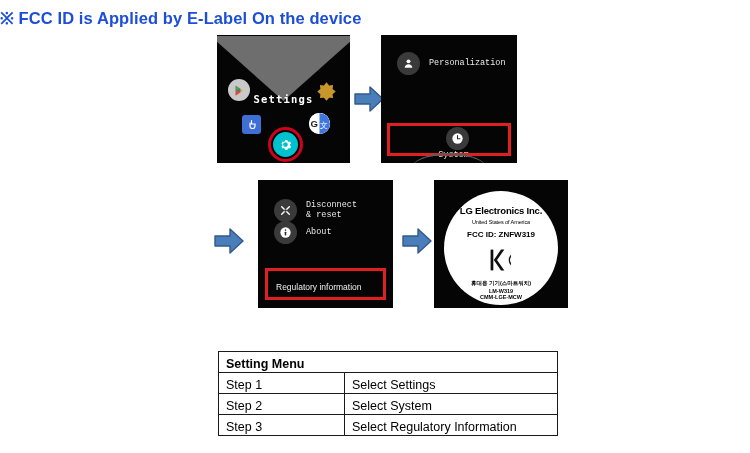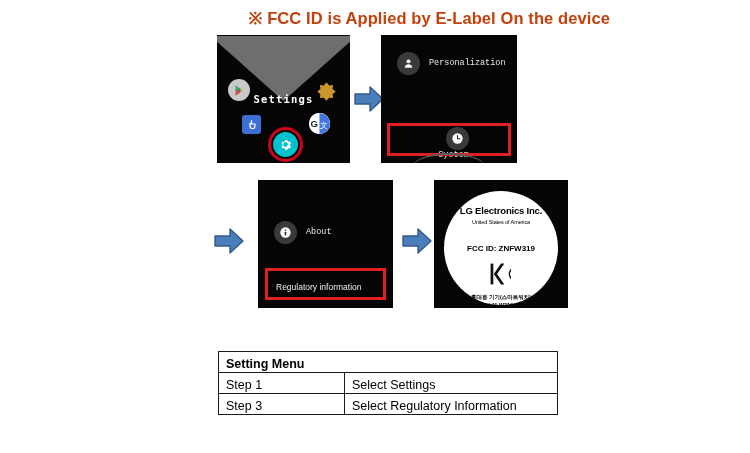--- a/index.html
+++ b/index.html
@@ -19,24 +19,24 @@
     width: 750px;
     height: 453px;
   }
 
   
   .page-title {
     position: absolute;
     left: 0;
     top: 6px;
     width: 610px;
-    text-align: right;
+    text-align: left;
     font-size: 16.5px;
     font-weight: bold;
-    color: #c2410c;
+    color: #1d4ed8;
     letter-spacing: 0.1px;
   }
 
   
   .panel {
     position: absolute;
     background: #050505;
     overflow: hidden;
   }
 
@@ -207,21 +207,21 @@
     font-size: 9.5px;
     font-weight: bold;
     letter-spacing: -0.2px;
   }
   .el-country {
     margin-top: 3px;
     font-size: 5.5px;
     letter-spacing: -0.1px;
   }
   .el-fccid {
-    margin-top: 19px;
+    margin-top: 5px;
     font-size: 8px;
     font-weight: bold;
   }
   .el-kc {
     margin-top: 8px;
     display: flex;
     justify-content: center;
   }
   .el-korean {
     margin-top: 7px;
@@ -353,20 +353,30 @@
     <div class="partial-arc"></div>
   </div>
 
   <div class="arrow" id="arrow-2">
     <svg width="32" height="30" viewBox="0 0 32 30" aria-hidden="true">
       <polygon points="2,10 17,10 17,3 30,15 17,27 17,20 2,20" fill="#4a7ebb" stroke="#33598a" stroke-width="1.4" stroke-linejoin="round"></polygon>
     </svg>
   </div>
 
   <div class="panel" id="panel-system">
+    <div class="menu-row" style="top:14px;">
+      <span class="menu-ico">
+        <svg width="13" height="13" viewBox="0 0 24 24" aria-hidden="true">
+          <path d="M5 5 L19 19 M19 5 L5 19" stroke="#ffffff" stroke-width="2.6" stroke-linecap="round"></path>
+          <circle cx="12" cy="12" r="2.4" fill="#3a3a3a"></circle>
+        </svg>
+      </span>
+      <span class="menu-txt two-line">Disconnect
+&amp; reset</span>
+    </div>
 
     <div class="menu-row" style="top:36px;">
       <span class="menu-ico">
         <svg width="13" height="13" viewBox="0 0 24 24" aria-hidden="true">
           <circle cx="12" cy="12" r="9.5" fill="#ffffff"></circle>
           <circle cx="12" cy="7.6" r="1.5" fill="#2b2b2b"></circle>
           <rect x="10.6" y="10.4" width="2.8" height="7" rx="1.2" fill="#2b2b2b"></rect>
         </svg>
       </span>
       <span class="menu-txt">About</span>
@@ -406,19 +416,23 @@
   <table class="steps-table">
     <tbody>
       <tr>
         <td class="hdr" colspan="2">Setting Menu</td>
       </tr>
       <tr>
         <td class="col-step">Step 1</td>
         <td>Select Settings</td>
       </tr>
       <tr>
+        <td class="col-step">Step 2</td>
+        <td>Select System</td>
+      </tr>
+      <tr>
         <td class="col-step">Step 3</td>
         <td>Select Regulatory Information</td>
       </tr>
     </tbody>
   </table>
 
 </div>
 
 </body></html>

